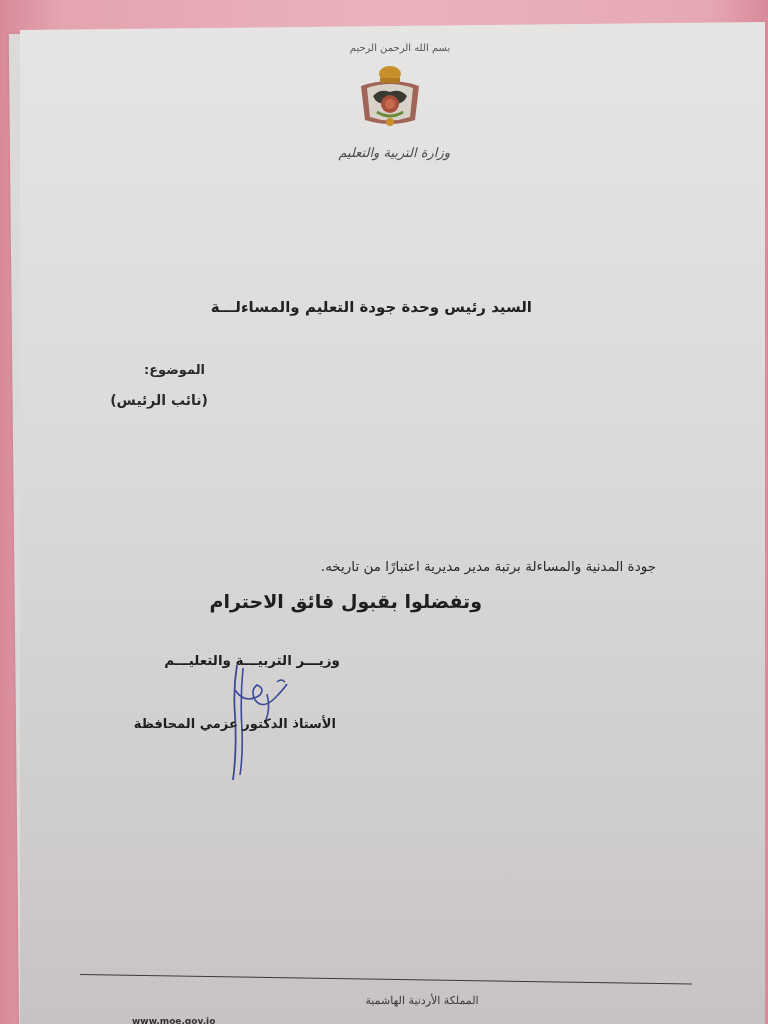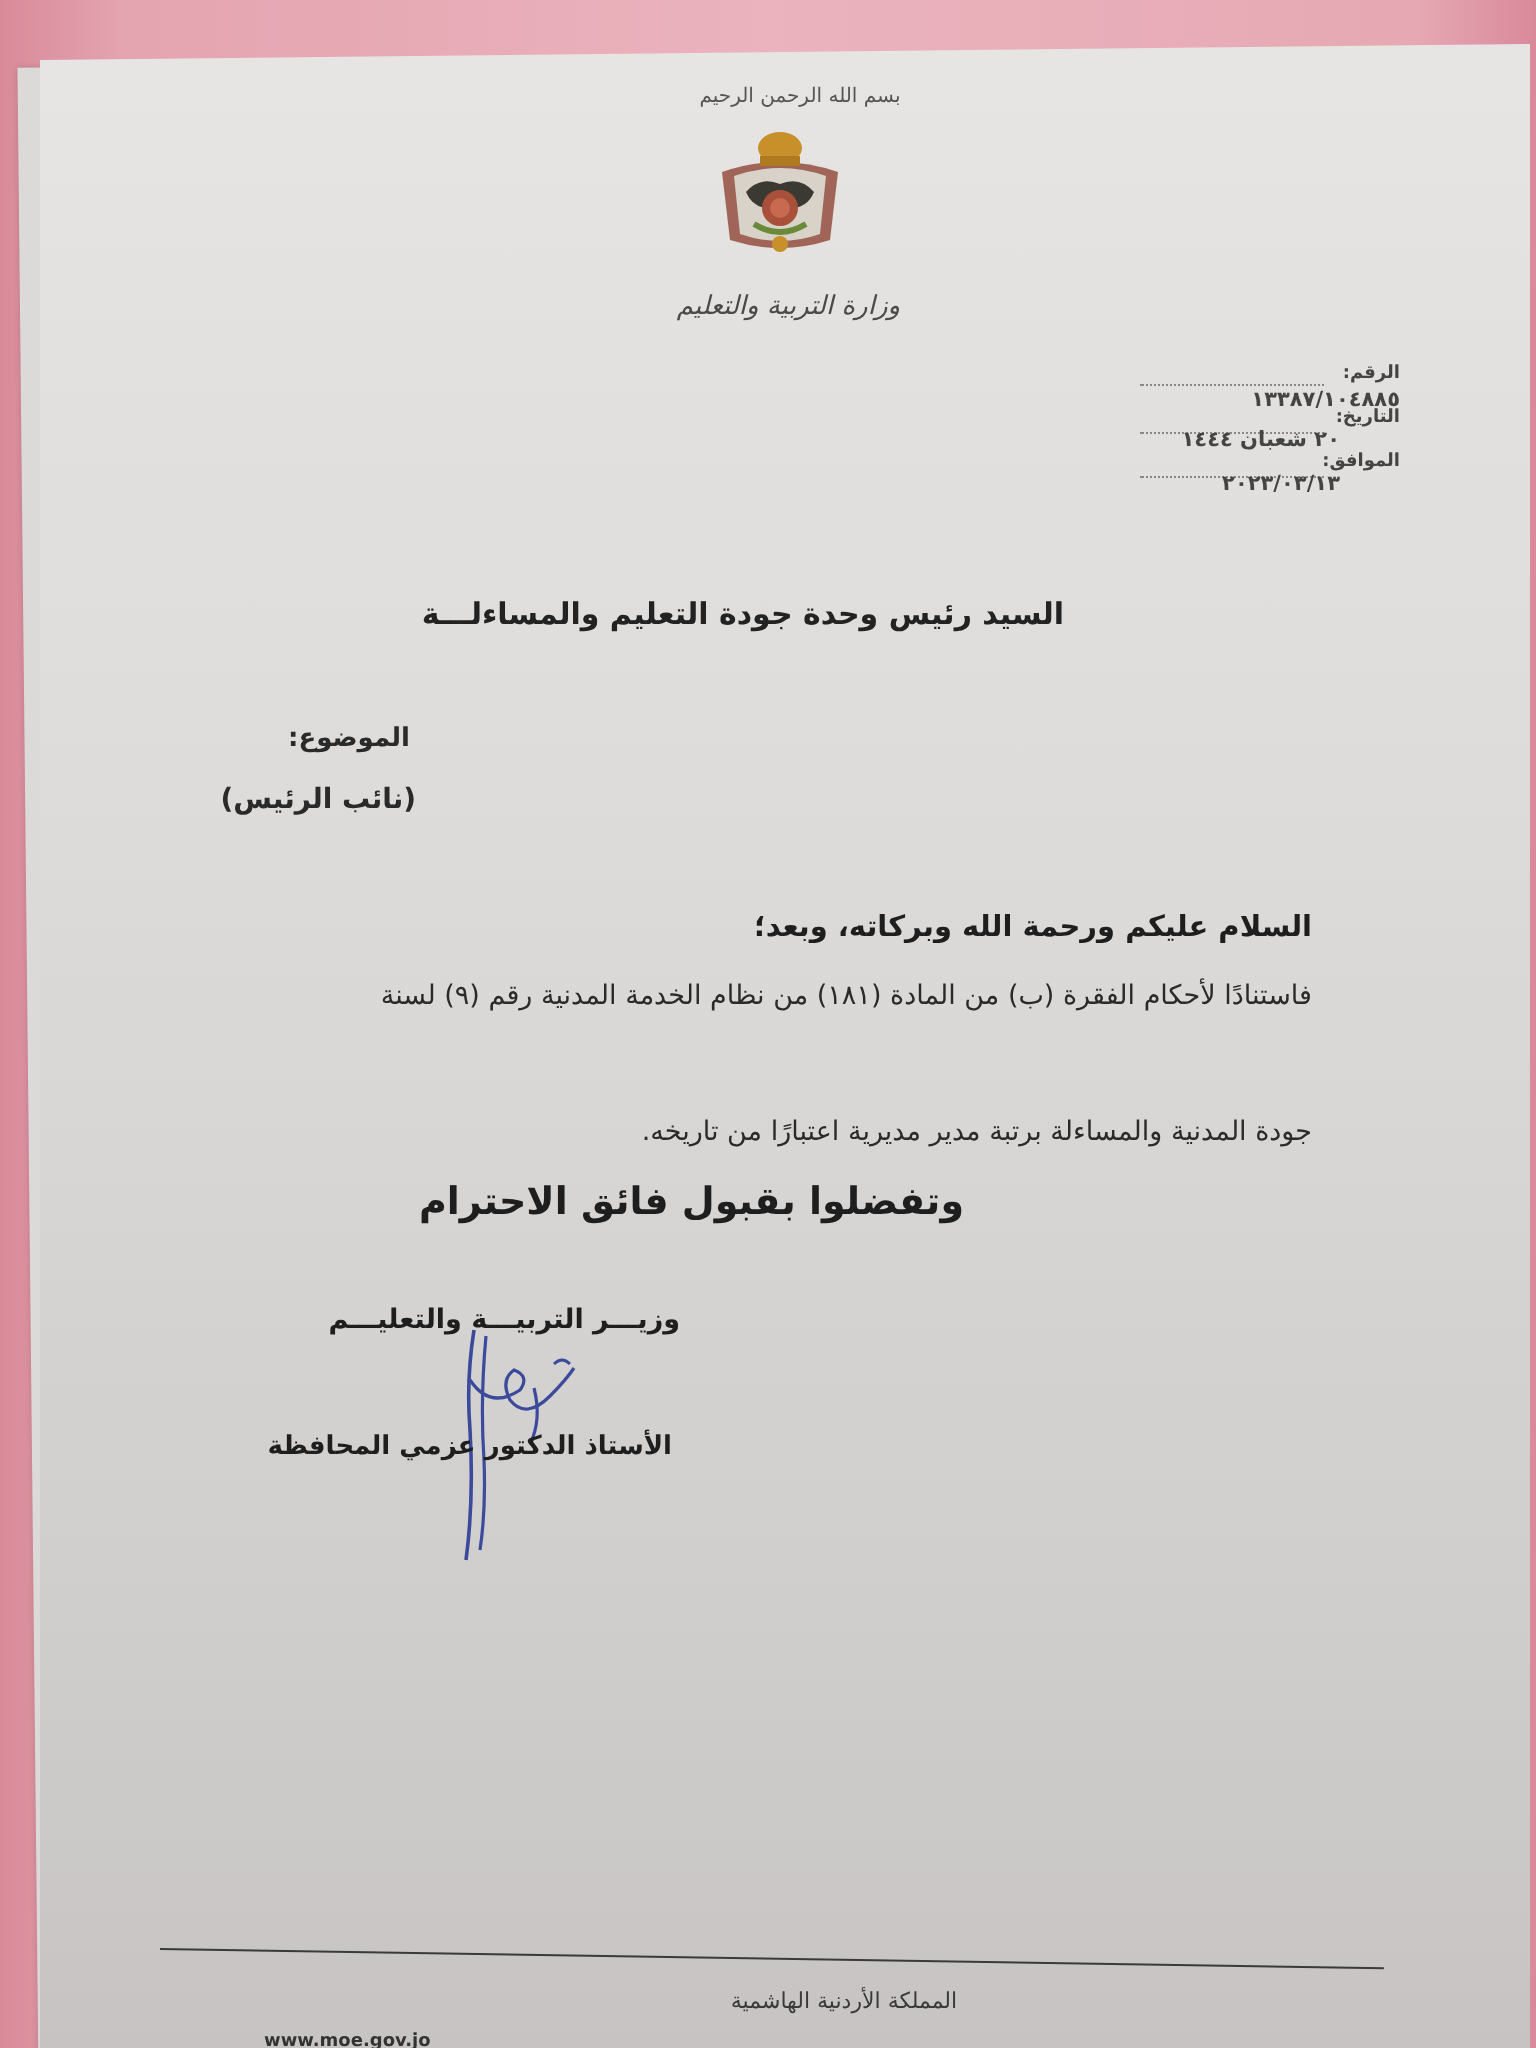--- a/index.html
+++ b/index.html
@@ -88,45 +88,26 @@
     <rect x="25" y="16" width="20" height="5" fill="#b07a22"></rect>
     <path d="M18 34 Q25 26 35 30 Q45 26 52 34 Q48 44 35 42 Q22 44 18 34 Z" fill="#3a3a32"></path>
     <circle cx="35" cy="42" r="9" fill="#a8503a"></circle>
     <circle cx="35" cy="42" r="5" fill="#c86a50"></circle>
     <path d="M22 50 Q35 58 48 50" stroke="#6a8a3a" stroke-width="3" fill="none"></path>
     <circle cx="35" cy="60" r="4" fill="#c8902a"></circle>
   </svg>
 
   <div class="ministry-name">وزارة التربية والتعليم</div>
 
-  <div class="meta">
-    <div class="meta-row first">
-      <span class="meta-label">الرقم:</span>
-      <span class="meta-dots"></span>
-      <span class="meta-value">١٣٣٨٧/١٠٤٨٨٥</span>
-    </div>
-    <div class="meta-row">
-      <span class="meta-label">التاريخ:</span>
-      <span class="meta-dots"></span>
-      <span class="meta-value">٢٠ شعبان ١٤٤٤</span>
-    </div>
-    <div class="meta-row">
-      <span class="meta-label">الموافق:</span>
-      <span class="meta-dots"></span>
-      <span class="meta-value">٢٠٢٣/٠٣/١٣</span>
-    </div>
-  </div>
 
   <div class="addressee">السيد رئيس وحدة جودة التعليم والمساءلـــة</div>
 
   <div class="subject-label">الموضوع:</div>
   <div class="subject-value">(نائب الرئيس)</div>
 
-  <div class="greeting">السلام عليكم ورحمة الله وبركاته، وبعد؛</div>
-  <div class="body-line bl1">فاستنادًا لأحكام الفقرة (ب) من المادة (١٨١) من نظام الخدمة المدنية رقم (٩) لسنة</div>
   <div class="body-line bl3">جودة المدنية والمساءلة برتبة مدير مديرية اعتبارًا من تاريخه.</div>
   <div class="closing">وتفضلوا بقبول فائق الاحترام</div>
 
   <div class="signer-title">وزيـــر التربيـــة والتعليـــم</div>
 
   <svg class="signature" viewBox="0 0 90 125">
     <path d="M22 5 Q18 30 20 55 Q22 90 18 120" stroke="#3b4a9a" stroke-width="1.8" fill="none"></path>
     <path d="M28 8 Q25 40 27 70 Q28 95 25 115" stroke="#3b4a9a" stroke-width="1.6" fill="none"></path>
     <path d="M20 30 Q30 45 45 35 Q50 28 42 25 Q35 30 40 40 Q48 50 60 38 Q68 30 72 24" stroke="#3b4a9a" stroke-width="1.6" fill="none"></path>
     <path d="M52 34 Q56 50 50 62" stroke="#3b4a9a" stroke-width="1.6" fill="none"></path>

